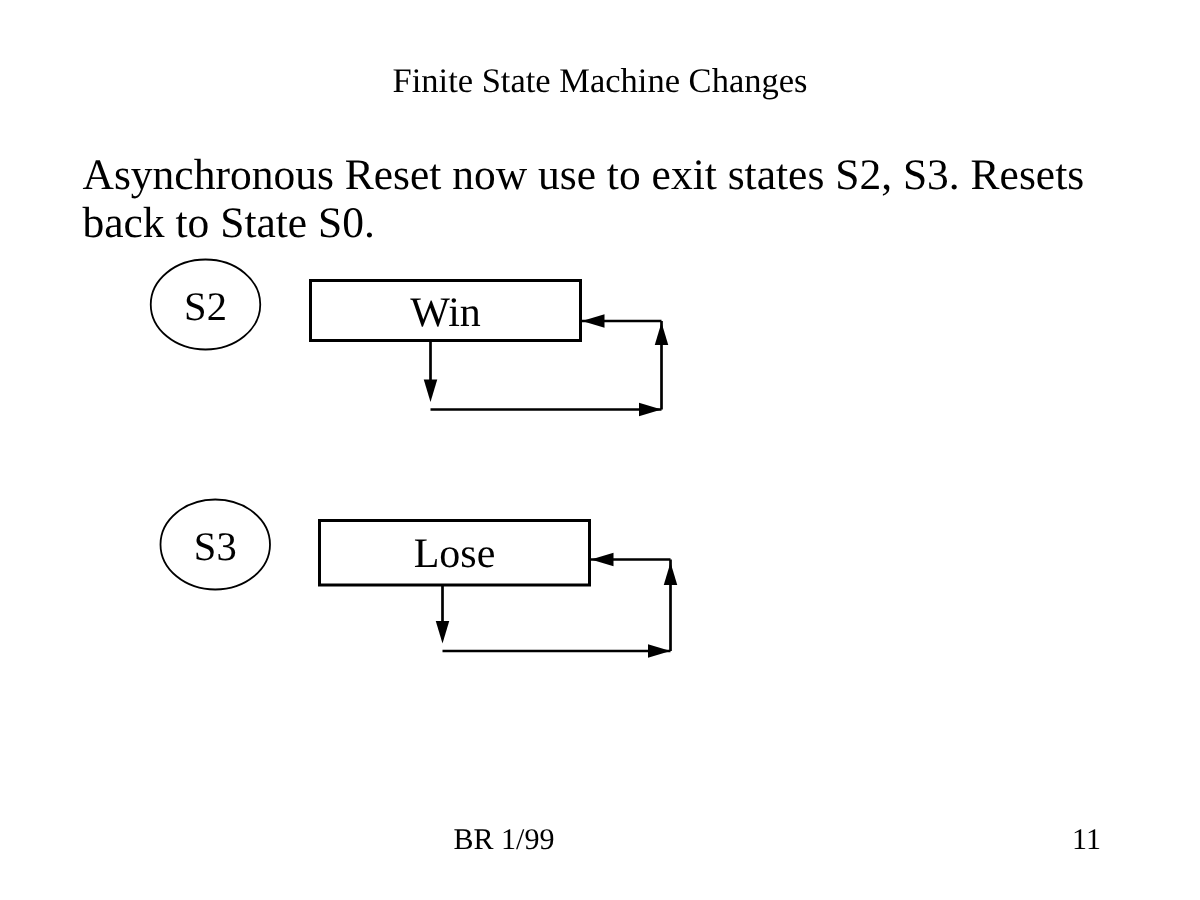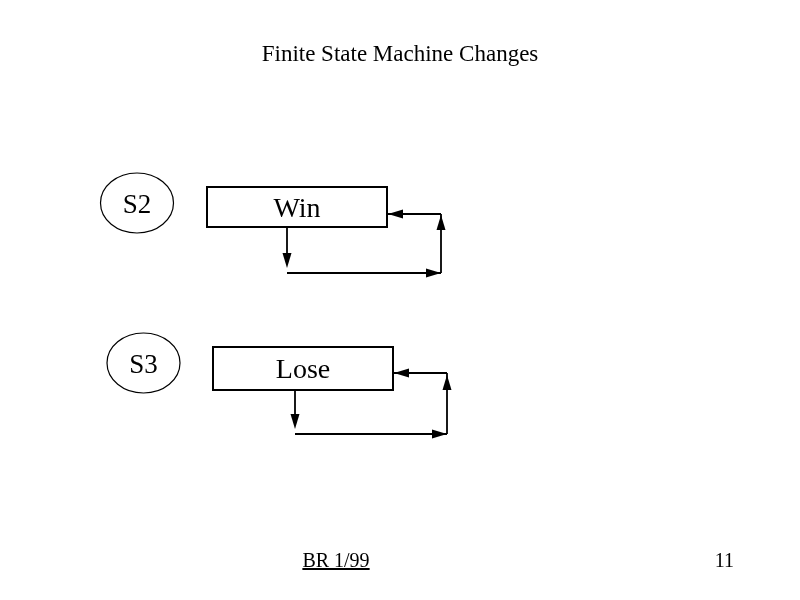--- a/index.html
+++ b/index.html
@@ -50,38 +50,41 @@
   .state-label { font-size: 27px; }
   .action-label { font-size: 28px; }
   .footer-credit {
     position: absolute;
     top: 550px;
     left: 0;
     width: 672px;
     text-align: center;
     font-size: 20px;
     line-height: 1;
-    text-decoration: underline;
   }
   .page-number {
     position: absolute;
     top: 550px;
     right: 66px;
     font-size: 20px;
     line-height: 1;
     text-align: right;
   }
 </style>
 </head>
 <body>
 
 <div class="slide">
 
   <div class="slide-title">Finite State Machine Changes</div>
 
+  <div class="body-text">
+    <div>Asynchronous Reset now use to exit states S2, S3. Resets</div>
+    <div>back to State S0.</div>
+  </div>
 
   <svg class="diagram-layer" viewBox="0 0 800 600" width="800" height="600" xmlns="http://www.w3.org/2000/svg">
 
     <g>
       <ellipse cx="137" cy="203" rx="36.5" ry="30" fill="none" stroke="#000000" stroke-width="1.2"></ellipse>
       <text class="state-label" x="137" y="213" text-anchor="middle">S2</text>
 
       <rect x="207" y="187" width="180" height="40" fill="#ffffff" stroke="#000000" stroke-width="2"></rect>
       <text class="action-label" x="297" y="217" text-anchor="middle">Win</text>
 

